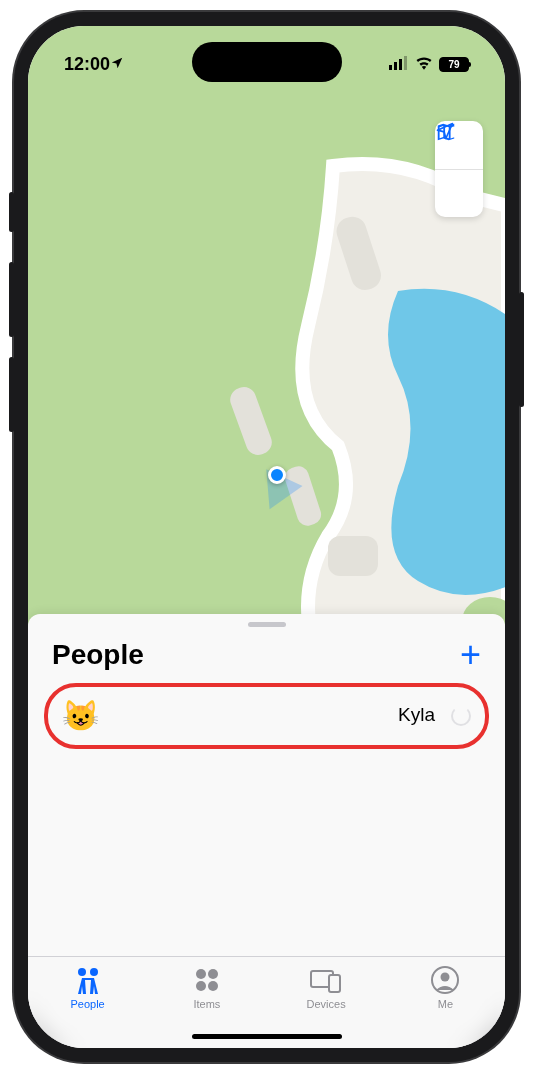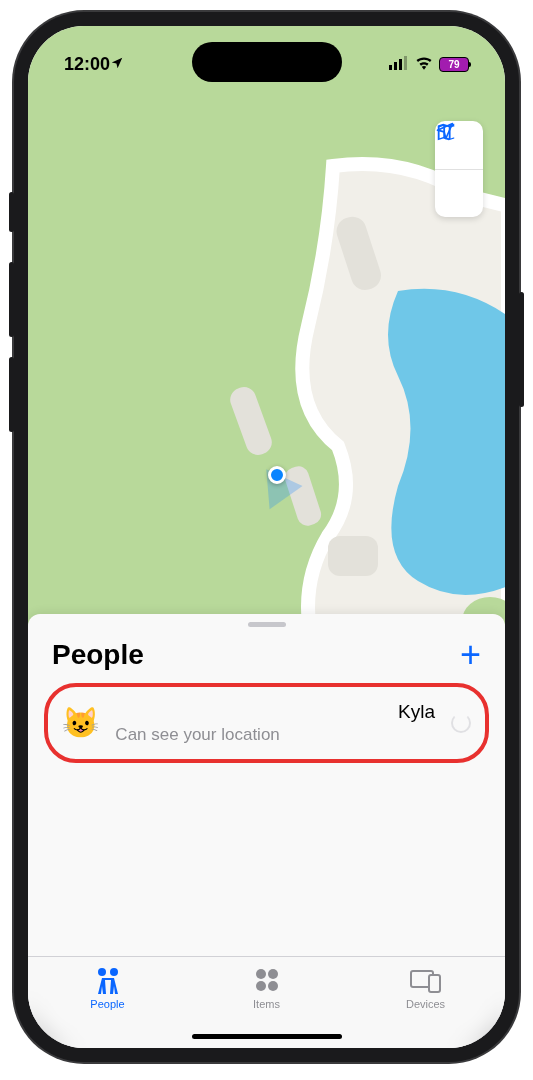--- a/index.html
+++ b/index.html
@@ -74,21 +74,21 @@
       width: 30px;
       height: 15px;
       border: 1.5px solid #000;
       border-radius: 4px;
       position: relative;
       display: flex;
       align-items: center;
       justify-content: center;
       font-size: 10px;
       font-weight: 700;
-      background: #a21caf;
+      background: #000000;
       color: #fff;
     }
     .battery::after {
       content: '';
       position: absolute;
       right: -3px;
       top: 4px;
       width: 2px;
       height: 5px;
       background: #000;
@@ -287,21 +287,20 @@
     <div class="sheet">
       <div class="grabber"></div>
       <div class="sheet-header">
         <div class="sheet-title">People</div>
         <div class="add-btn">+</div>
       </div>
       <div class="person-row">
         <div class="avatar">😺</div>
         <div class="person-info">
           <div class="person-name">Kyla</div>
-          <div class="person-sub">Can see your location</div>
         </div>
         <div class="spinner"></div>
       </div>
     </div>
 
     <div class="tabbar">
       <div class="tab active">
         <div class="tab-icon">
           <svg width="34" height="28" viewBox="0 0 34 28">
               <circle cx="11" cy="6" r="4" fill="#0a66ff"></circle>
@@ -324,17 +323,27 @@
       </div>
       <div class="tab">
         <div class="tab-icon">
           <svg width="34" height="26" viewBox="0 0 34 26">
               <rect x="2" y="4" width="22" height="16" rx="2" fill="none" stroke="#8e8e93" stroke-width="2"></rect>
               <rect x="20" y="8" width="11" height="17" rx="2" fill="#f8f8f8" stroke="#8e8e93" stroke-width="2"></rect>
             </svg>
         </div>
         <div class="tab-label">Devices</div>
       </div>
+      <div class="tab">
+        <div class="tab-icon">
+          <svg width="28" height="28" viewBox="0 0 28 28">
+              <circle cx="14" cy="14" r="13" fill="none" stroke="#8e8e93" stroke-width="2"></circle>
+              <circle cx="14" cy="11" r="4.5" fill="#8e8e93"></circle>
+              <path d="M5 24 Q14 16 23 24" fill="#8e8e93"></path>
+            </svg>
+        </div>
+        <div class="tab-label">Me</div>
+      </div>
     </div>
 
     <div class="home-indicator"></div>
   </div>
 </div>
 
 </body></html>

